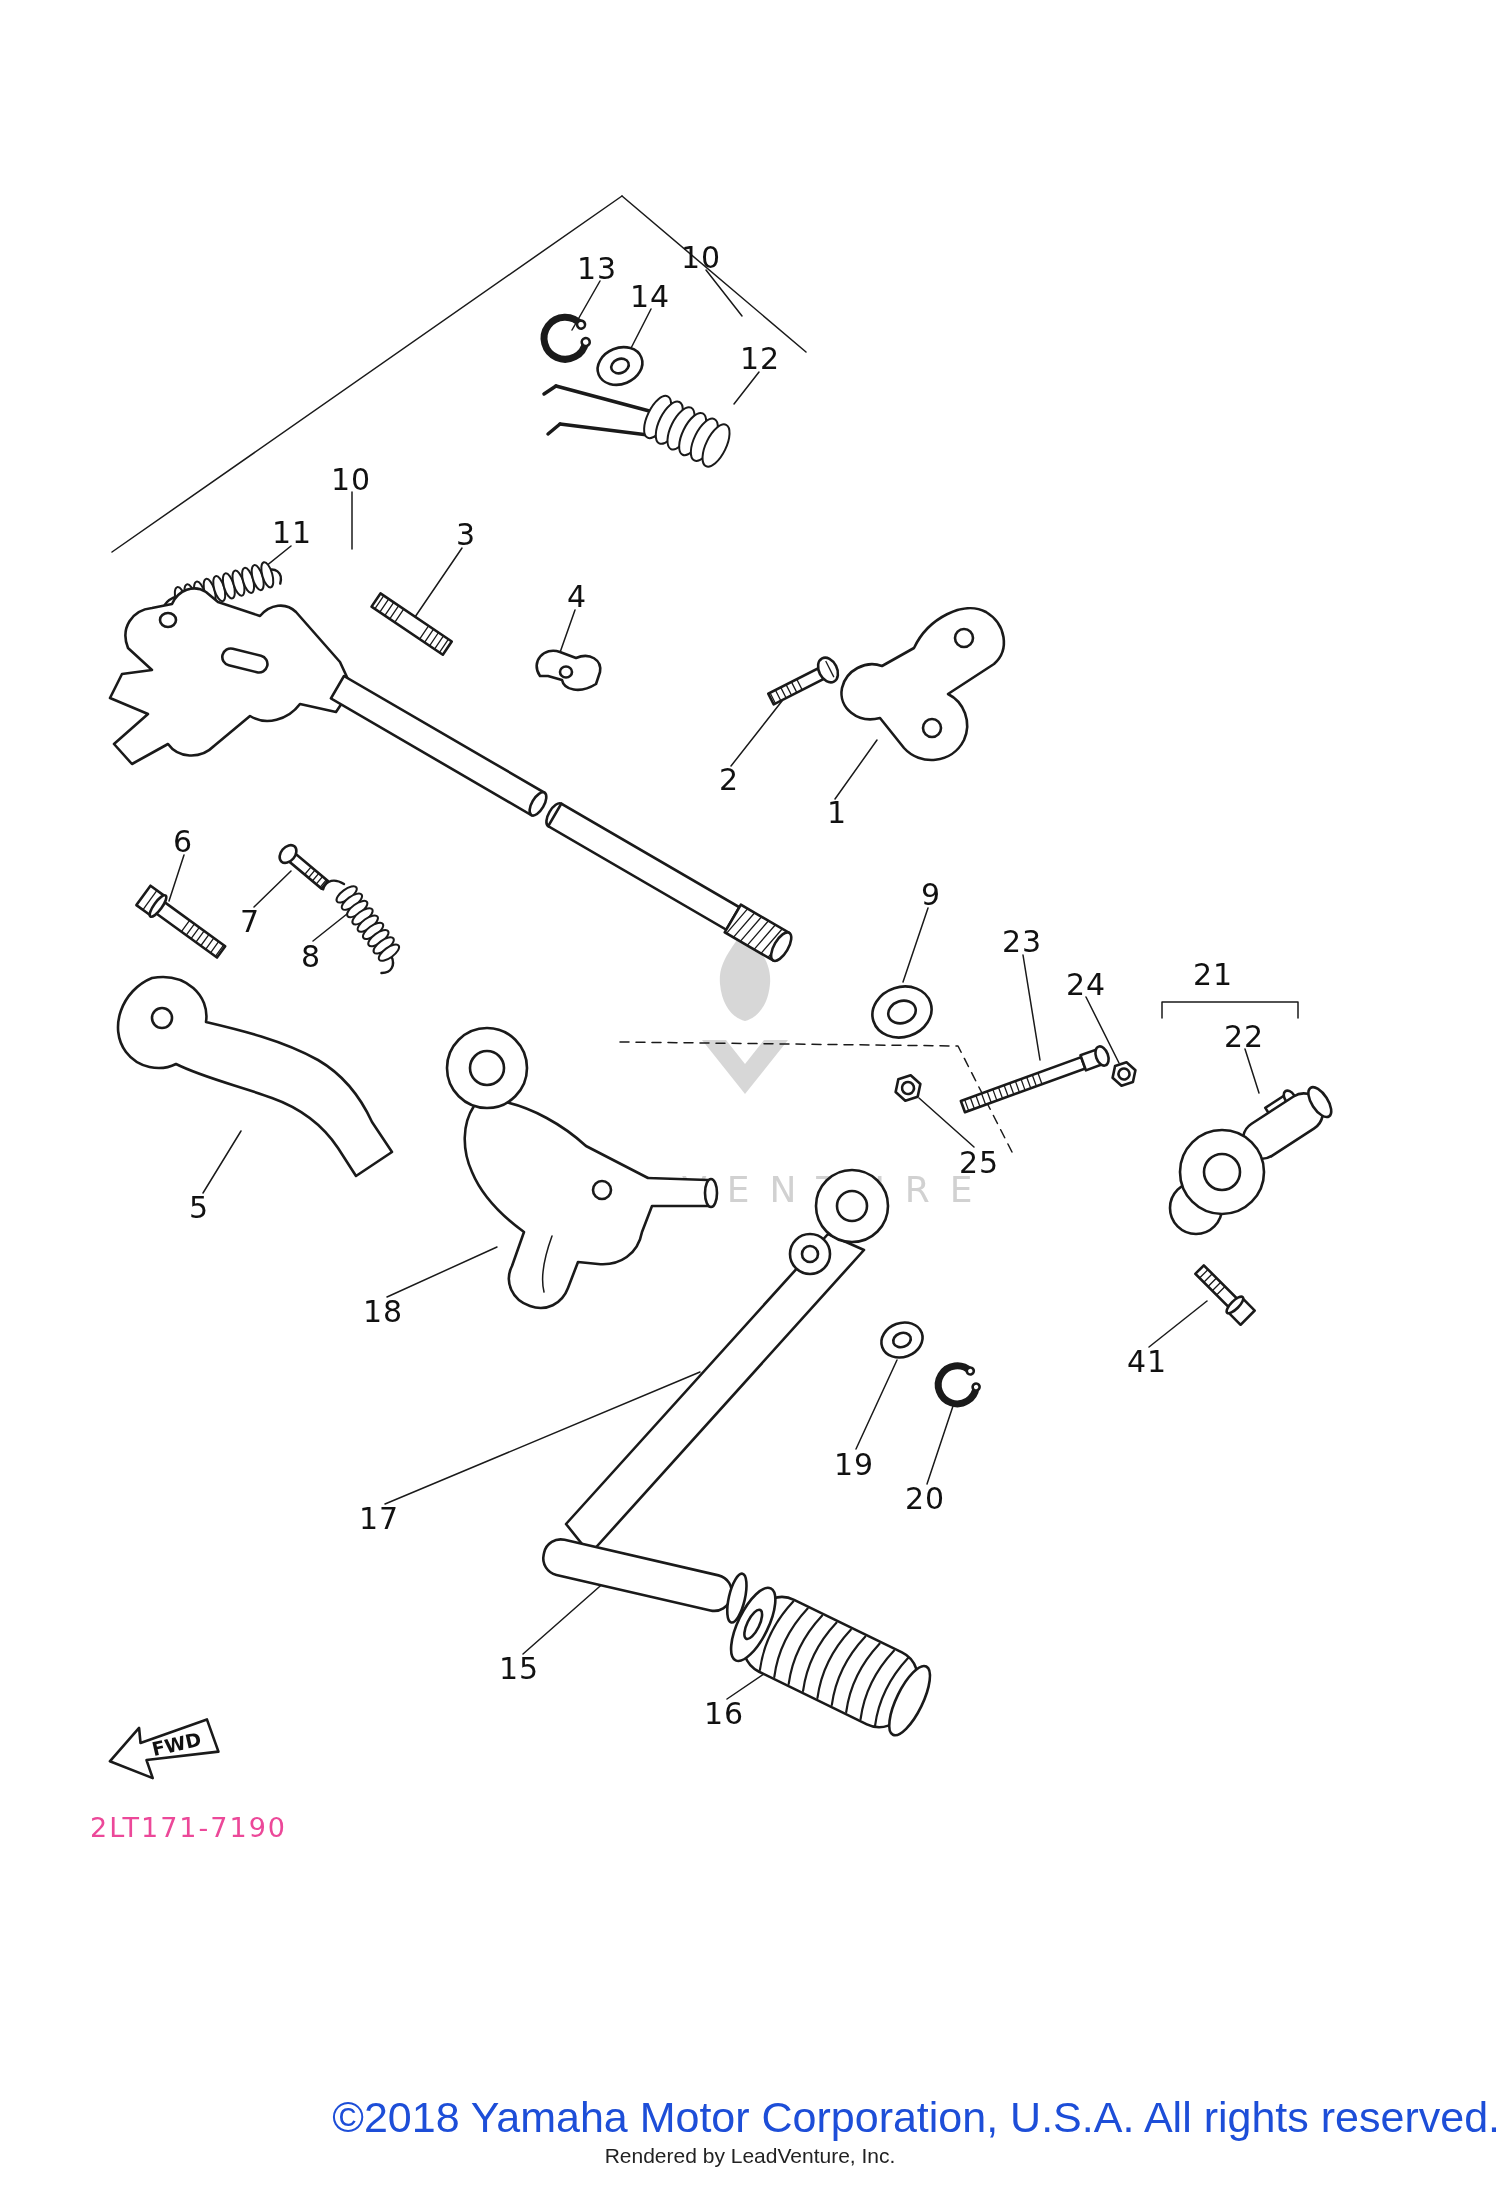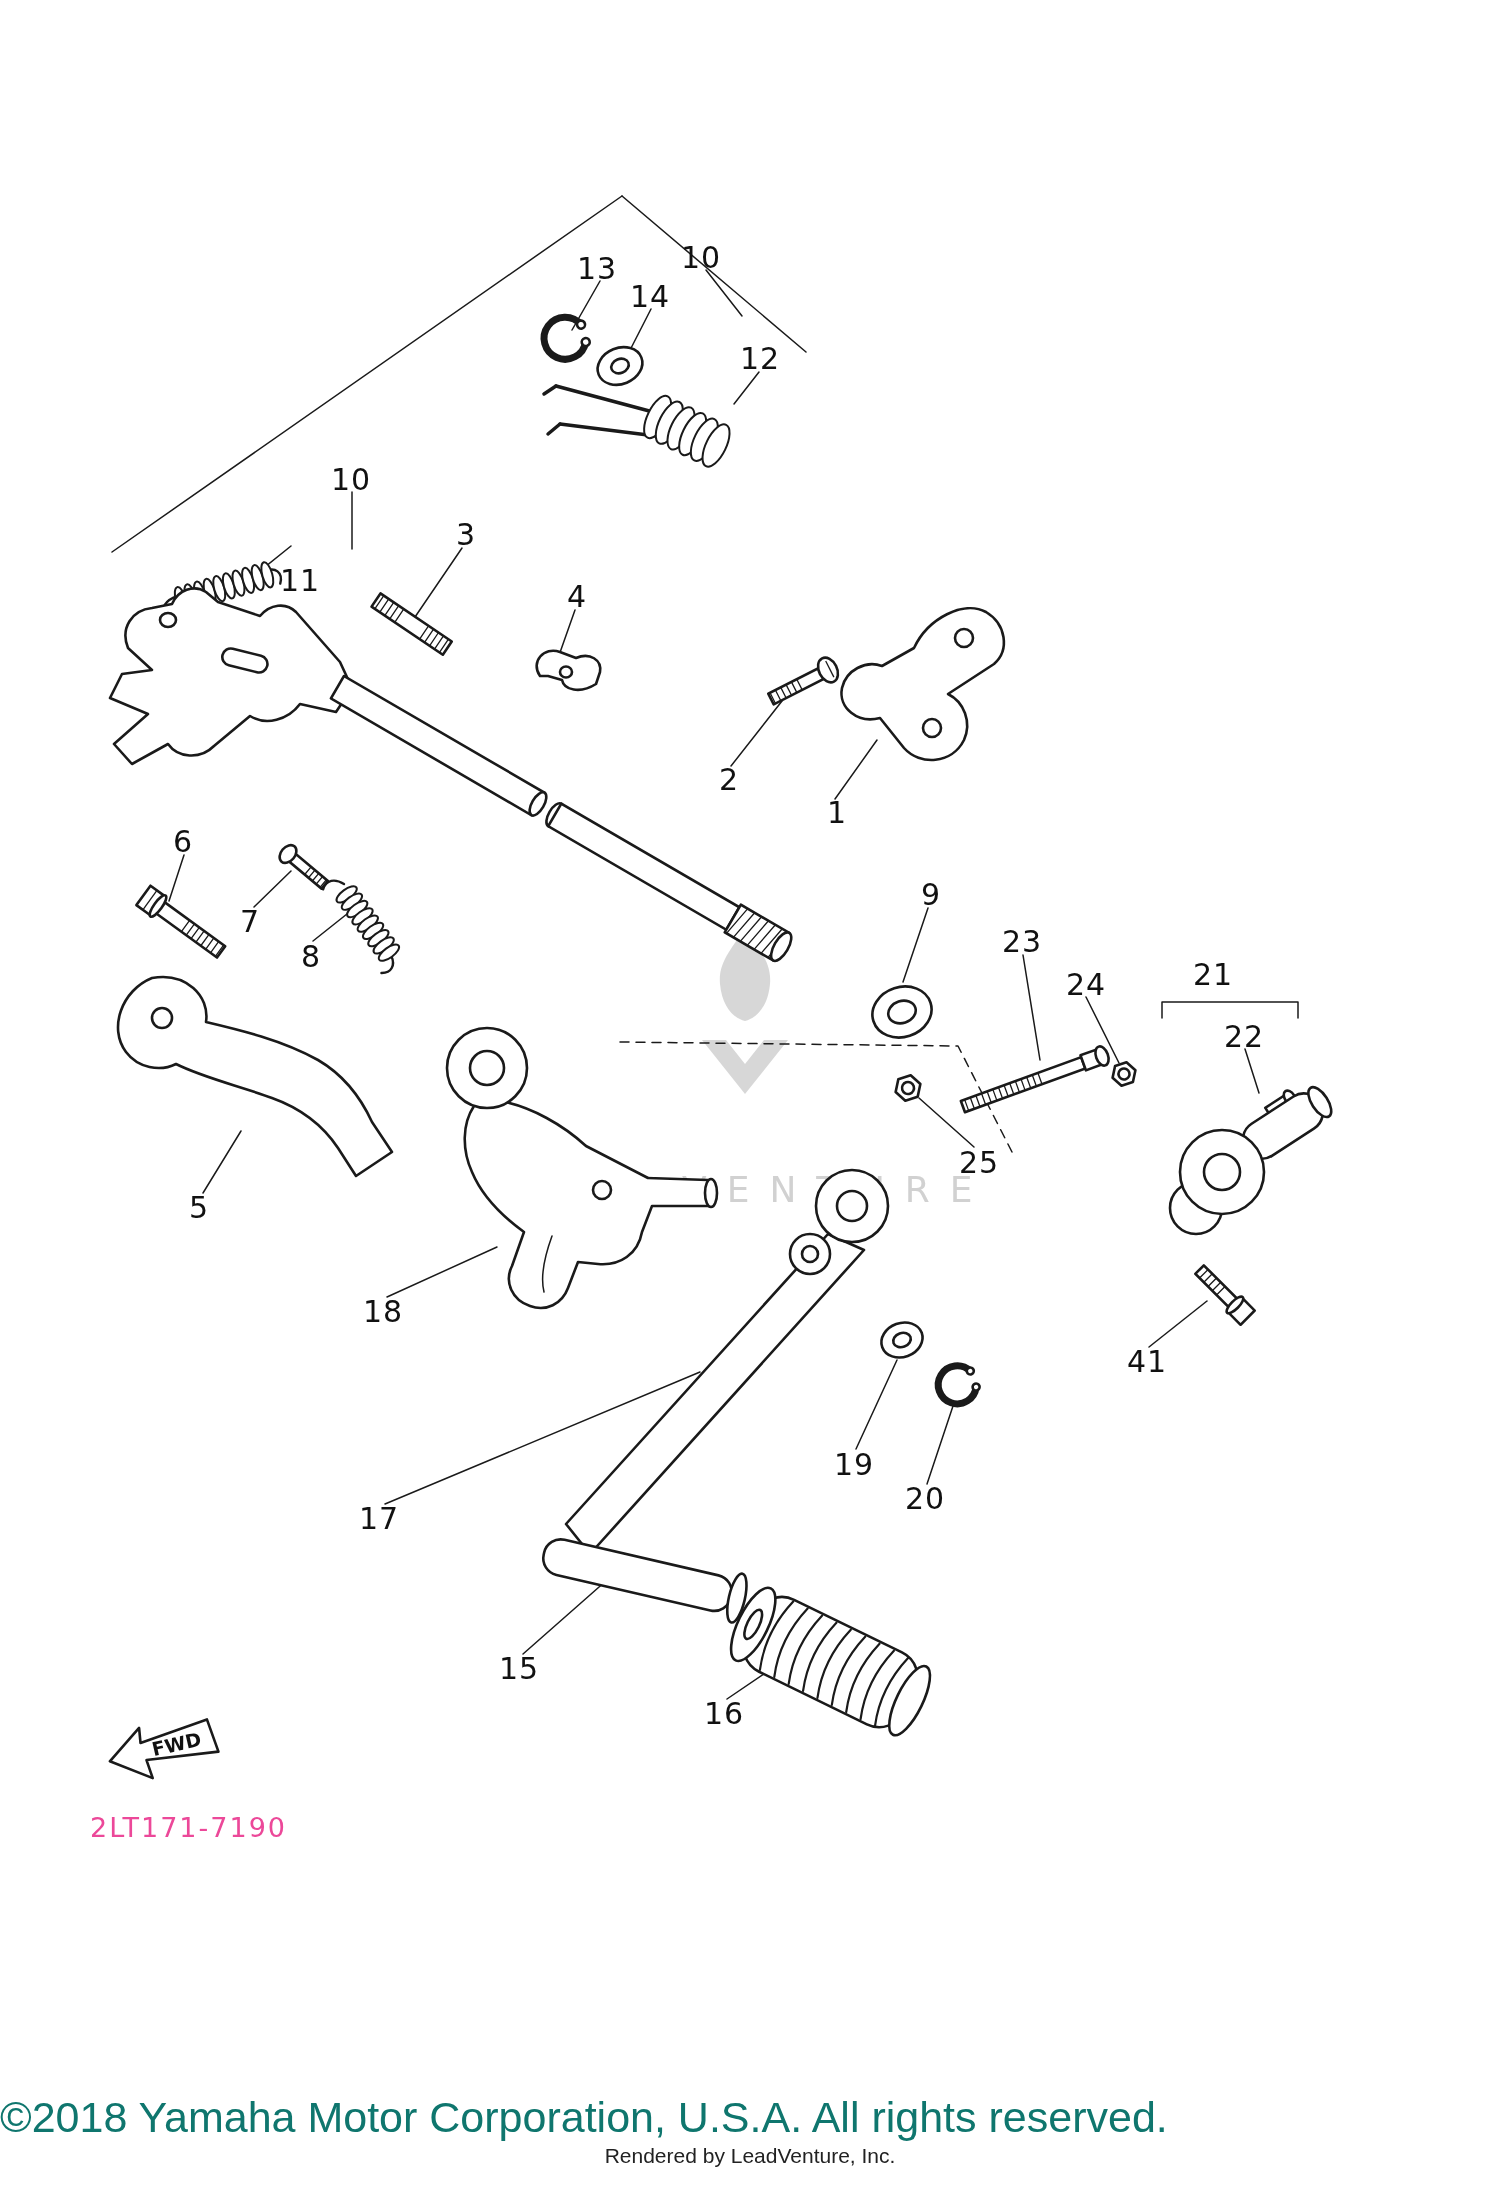--- a/index.html
+++ b/index.html
@@ -14,22 +14,22 @@
   .hatch{fill:none;stroke:#1a1a1a;stroke-width:1.3;}
   .dash{fill:none;stroke:#1a1a1a;stroke-width:1.5;stroke-dasharray:9 7;}
   .clip{fill:none;stroke:#1a1a1a;stroke-width:7;stroke-linecap:round;}
   .wm{fill:#c9c9c9;opacity:.75;}
   .wm-text{fill:#c9c9c9;opacity:.85;font-family:"DejaVu Sans",sans-serif;font-size:36px;letter-spacing:20px;}
   .fwd-text{fill:#111;font-family:"DejaVu Sans",sans-serif;font-weight:bold;font-size:19px;}
   
   .callout{position:absolute;transform:translate(-50%,-50%);font-size:30px;letter-spacing:1px;
            color:#111;white-space:nowrap;}
   .code{position:absolute;left:90px;top:1812px;font-size:27px;letter-spacing:2px;color:#ec4899;}
-  .footer-copyright{position:absolute;left:0;right:0;top:2093px;text-align:left;font-size:43px;
-                    color:#0f766e;white-space:nowrap;font-family:"Liberation Sans",sans-serif;}
+  .footer-copyright{position:absolute;left:0;right:0;top:2093px;text-align:right;font-size:43px;
+                    color:#1d4ed8;white-space:nowrap;font-family:"Liberation Sans",sans-serif;}
   .footer-rendered{position:absolute;left:0;right:0;top:2144px;text-align:center;font-size:21px;
                    color:#222;font-family:"Liberation Sans",sans-serif;}
 </style>
 </head>
 <body>
 
 <div class="page">
 
   <svg width="1500" height="2187" viewBox="0 0 1500 2187">
 
@@ -276,21 +276,21 @@
       <text class="fwd-text" x="44" y="31">FWD</text>
     </g>
   </svg>
 
   <div style="position:absolute;left:0;top:0;width:100%;height:100%;">
       <div class="callout" style="left: 597px; top: 268px;">13</div>
       <div class="callout" style="left: 701px; top: 257px;">10</div>
       <div class="callout" style="left: 650px; top: 296px;">14</div>
       <div class="callout" style="left: 760px; top: 358px;">12</div>
       <div class="callout" style="left: 351px; top: 479px;">10</div>
-      <div class="callout" style="left: 300px; top: 532px; margin-top: 48px;">11</div>
+      <div class="callout" style="left: 292px; top: 532px;">11</div>
       <div class="callout" style="left: 466px; top: 534px;">3</div>
       <div class="callout" style="left: 577px; top: 596px;">4</div>
       <div class="callout" style="left: 729px; top: 779px;">2</div>
       <div class="callout" style="left: 837px; top: 812px;">1</div>
       <div class="callout" style="left: 183px; top: 841px;">6</div>
       <div class="callout" style="left: 250px; top: 921px;">7</div>
       <div class="callout" style="left: 311px; top: 956px;">8</div>
       <div class="callout" style="left: 931px; top: 894px;">9</div>
       <div class="callout" style="left: 1022px; top: 941px;">23</div>
       <div class="callout" style="left: 1086px; top: 984px; text-align: center;">24</div>

